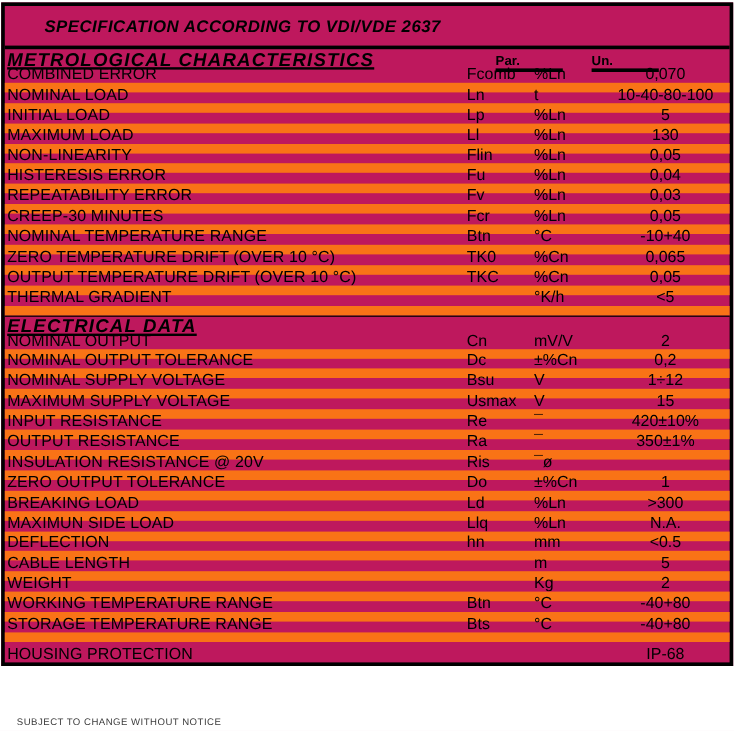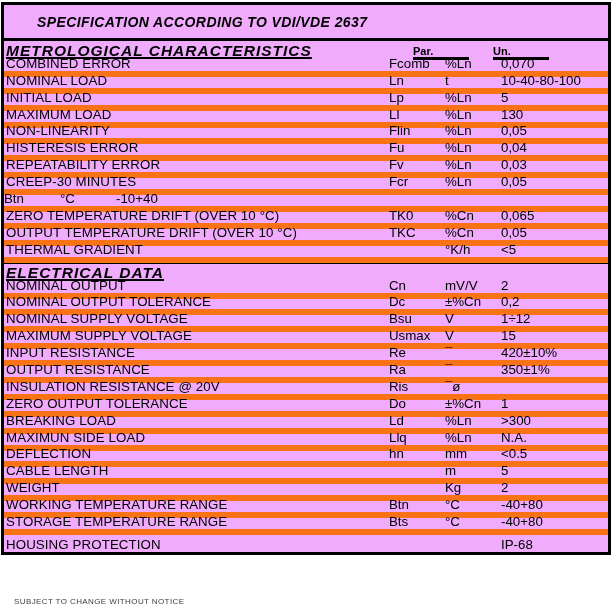--- a/index.html
+++ b/index.html
@@ -10,21 +10,21 @@
     color: #000;
     overflow: hidden;
   }
   .page { position: relative; width: 612px; height: 609px; background: #fff; }
 
   .spec-table {
     position: absolute;
     left: 1px; top: 2px;
     width: 610px;
     border: 3px solid #000;
-    background: #f0abfc;
+    background: #be185d;
   }
 
   
   .title-row {
     height: 36px;
     border-bottom: 3px solid #000;
     display: flex;
     align-items: center;
     padding-left: 33px;
     font-size: 14px;
@@ -57,33 +57,33 @@
     font-weight: bold;
     font-size: 11px;
   }
   .header-row.with-cols .par,
   .header-row.with-cols .un { border-bottom: 3px solid #000; }
 
   
   .row {
     display: flex;
     height: 16.9px;
-    border-bottom: 6px solid #f97316;
+    border-bottom: 8px solid #f97316;
     align-items: flex-end;
     font-size: 13.3px;
     line-height: 15px;
     white-space: nowrap;
   }
   .section:last-child .row:last-child { border-bottom: none; }
 
   .cell { overflow: hidden; }
   .label { flex: 0 0 385px; padding-left: 2px; letter-spacing: 0.1px; }
   .par   { flex: 0 0 56px; }
   .un    { flex: 0 0 56px; }
-  .val   { flex: 1 1 auto; }
+  .val   { flex: 1 1 auto; text-align: center; }
 
   
   .footer-note {
     position: absolute;
     left: 14px; top: 597px;
     font-size: 8px;
     letter-spacing: 0.4px;
     color: #3c3c3c;
     white-space: nowrap;
   }
@@ -145,20 +145,21 @@
     <div class="cell un">%Ln</div>
     <div class="cell val">0,03</div>
   </div>
           <div class="row">
     <div class="cell label">CREEP-30 MINUTES</div>
     <div class="cell par">Fcr</div>
     <div class="cell un">%Ln</div>
     <div class="cell val">0,05</div>
   </div>
           <div class="row">
+    <div class="cell label">NOMINAL TEMPERATURE RANGE</div>
     <div class="cell par">Btn</div>
     <div class="cell un">°C</div>
     <div class="cell val">-10+40</div>
   </div>
           <div class="row">
     <div class="cell label">ZERO TEMPERATURE DRIFT (OVER 10 °C)</div>
     <div class="cell par">TK0</div>
     <div class="cell un">%Cn</div>
     <div class="cell val">0,065</div>
   </div>

